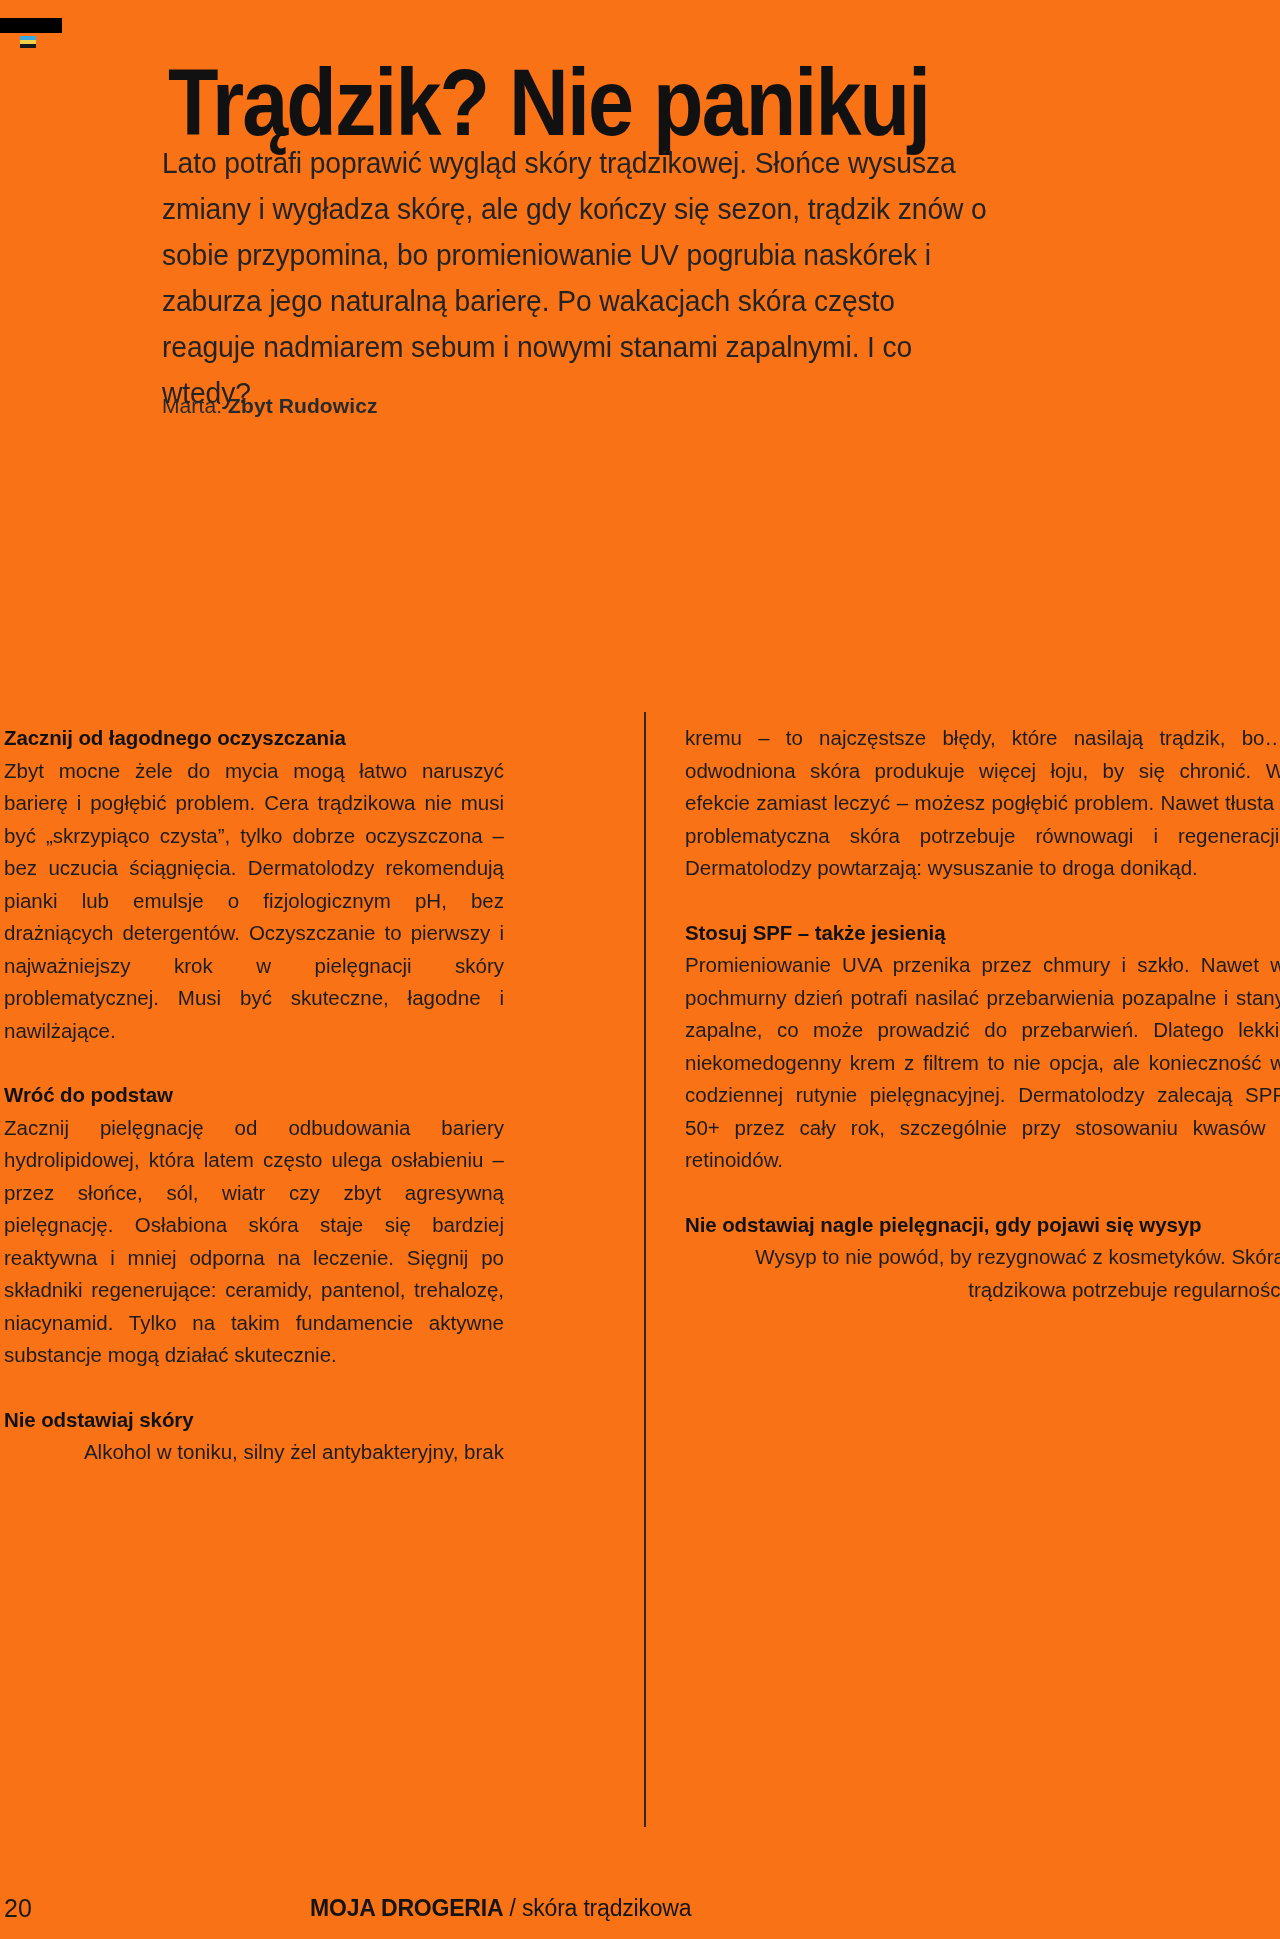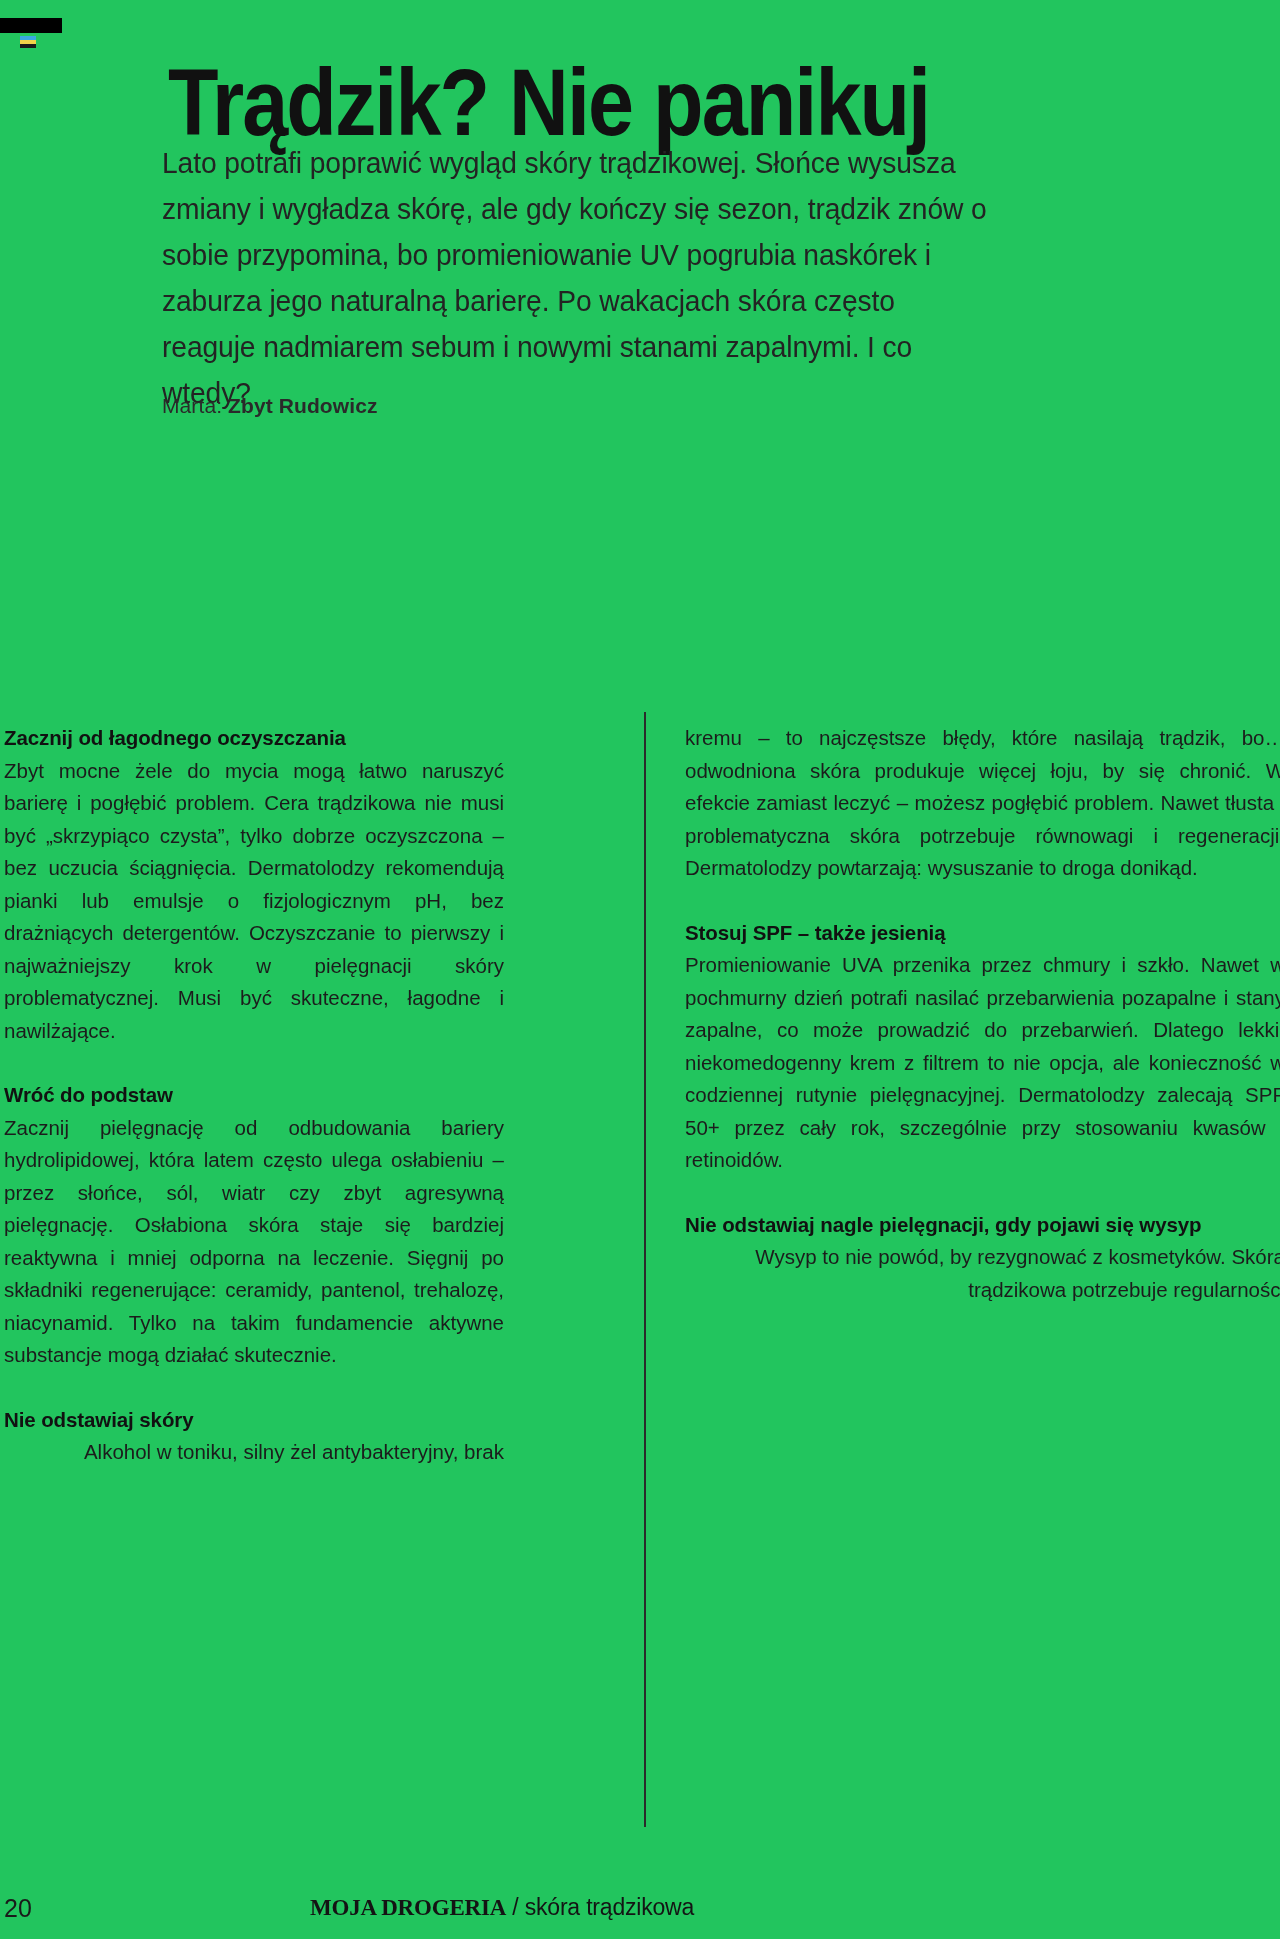--- a/index.html
+++ b/index.html
@@ -11,21 +11,21 @@
   body {
     font-family: "Liberation Sans", "DejaVu Sans", sans-serif;
     color: #1a1a1a;
     -webkit-font-smoothing: antialiased;
   }
 
   .page {
     position: relative;
     width: 1280px;
     height: 1939px;
-    background: #22c55e;
+    background: #f97316;
     overflow: hidden;
   }
 
   
   .crop-mark {
     position: absolute;
     left: 0;
     top: 18px;
     width: 62px;
     height: 15px;
@@ -160,21 +160,21 @@
   .running-head {
     position: absolute;
     left: 310px;
     bottom: 0;
     font-size: 23px;
     line-height: 30px;
     color: #141414;
     letter-spacing: -0.2px;
     white-space: nowrap;
   }
-  .running-head .brand { font-weight: 700; font-family: Liberation Serif, serif; }
+  .running-head .brand { font-weight: 700; }
   .running-head .sep   { font-weight: 300; }
   .running-head .topic { font-weight: 400; }
 </style>
 </head>
 <body>
 
 <div class="page">
 
   <div class="crop-mark"></div>
   <div class="color-bars">

